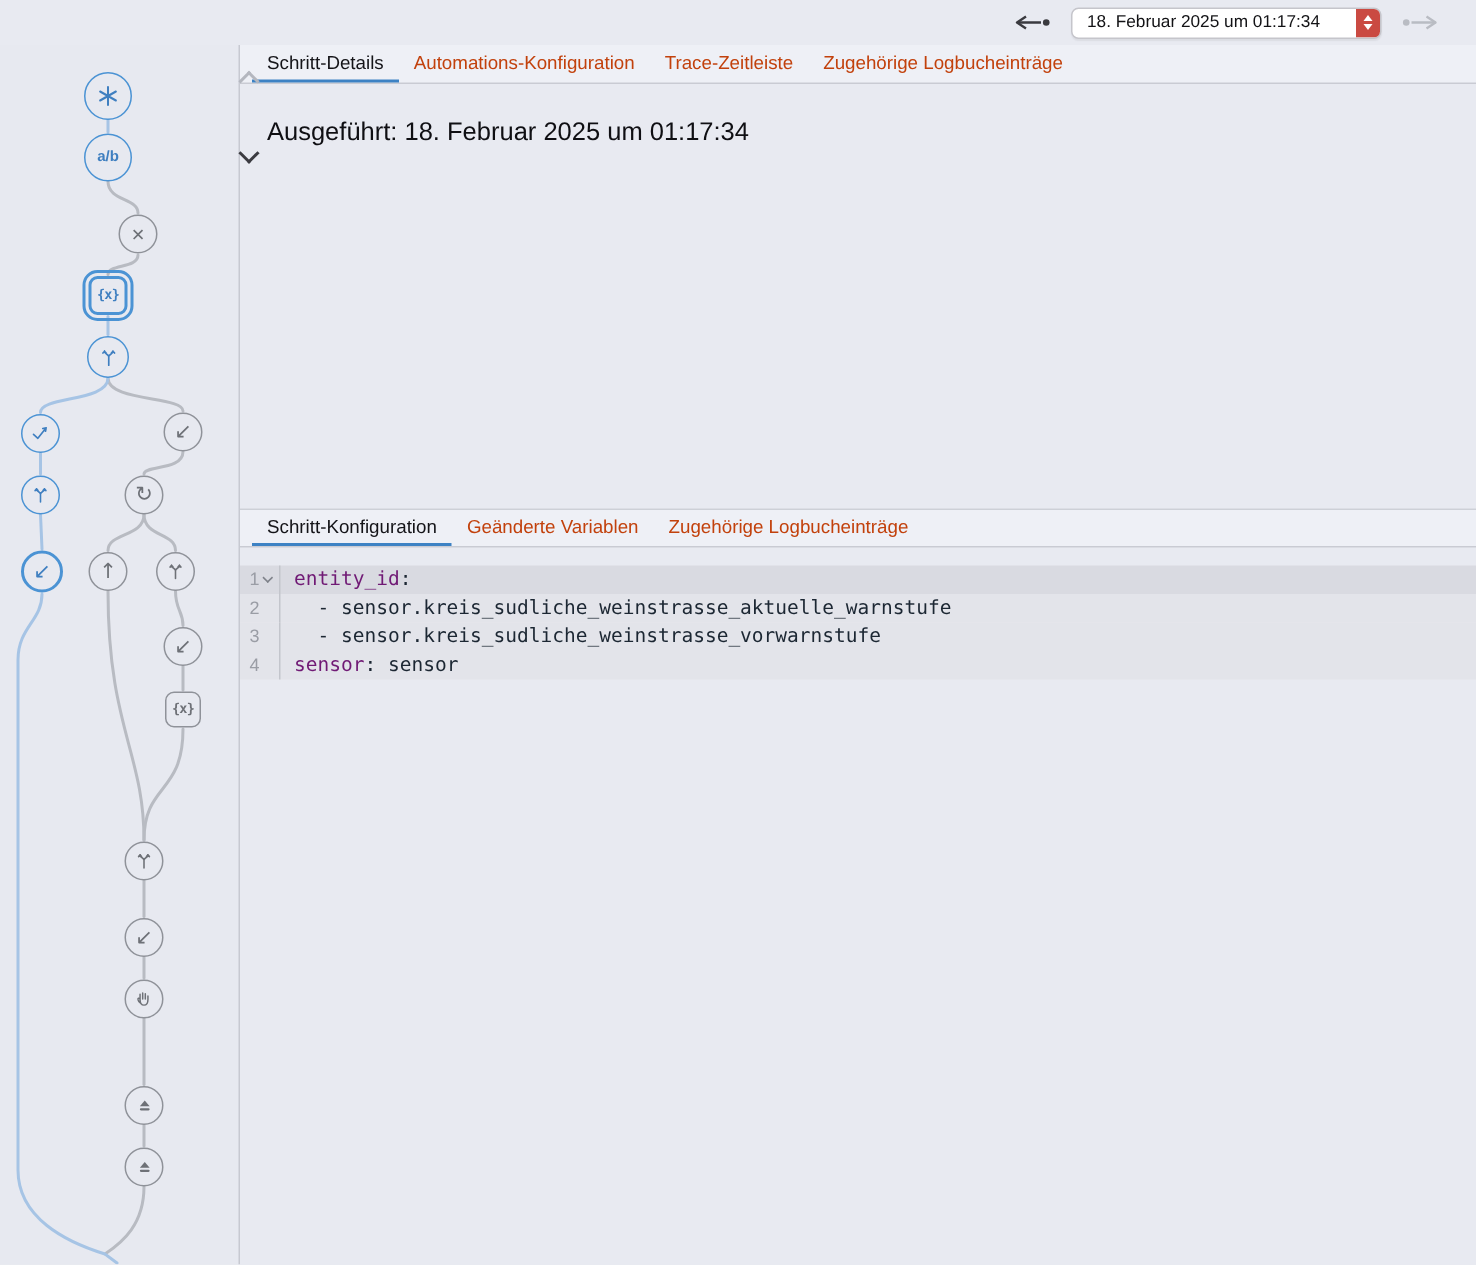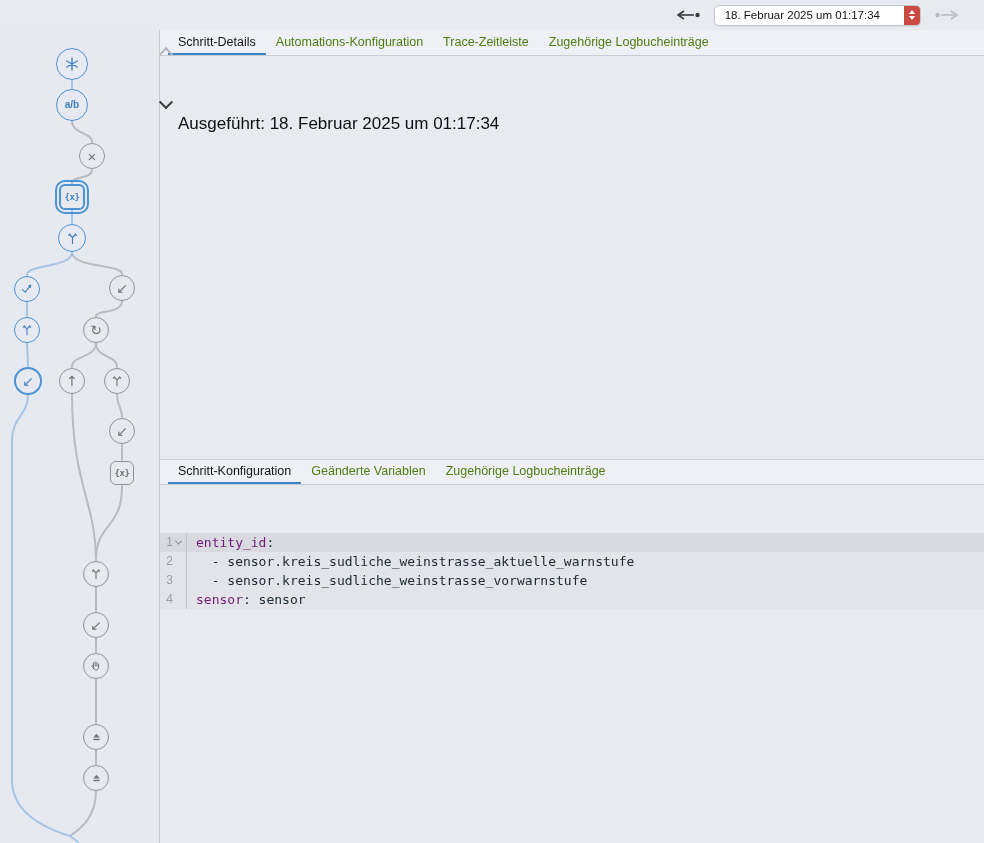--- a/index.html
+++ b/index.html
@@ -43,27 +43,27 @@
   .g-arrow { font-size:14px; line-height:1; font-family:"DejaVu Sans", sans-serif; }
   .g-x { font-size:15px; line-height:1; }
   .g-vars { font-size:9px; line-height:1; font-family:"DejaVu Sans Mono", monospace; letter-spacing:-0.5px; font-weight:bold; }
   .g-ab { font-size:10px; line-height:1; font-weight:bold; }
   .chev { position:absolute; width:16px; height:16px; display:flex; align-items:center; justify-content:center; cursor:pointer; }
   .chev::before { content:""; width:8px; height:8px; border-left:2px solid; border-bottom:2px solid; }
   .chev.up::before { transform:rotate(135deg) translate(-2px,2px); color:#b4b7bf; }
   .chev.down::before { transform:rotate(-45deg) translate(2px,-2px); color:#3b3b41; }
 
   
-  .right { flex:1; min-width:0; display:flex; flex-direction:column;gap:36px; }
+  .right { flex:1; min-width:0; display:flex; flex-direction:column; }
   .tabbar {
     height:26px; flex:none; display:flex; align-items:stretch; padding-left:8px;
     background:#eef0f6; border-bottom:1px solid #c9cbd3;
   }
-  .tabbar.second { border-top:1px solid #cdd0d7;margin-top:48px; }
-  .tab { display:flex; align-items:center; padding:0 10px; font-size:12.5px; color:#4d7c0f; border-bottom:2px solid transparent; cursor:pointer; white-space:nowrap; }
+  .tabbar.second { border-top:1px solid #cdd0d7; }
+  .tab { display:flex; align-items:center; padding:0 10px; font-size:12.5px; color:#c2410c; border-bottom:2px solid transparent; cursor:pointer; white-space:nowrap; }
   .tab.active { color:#141418; border-bottom-color:#3d82c4; }
   .details { height:283px; flex:none; padding:22px 0 0 18px; font-size:17px; color:#0f0f13; }
 
   
   .code-area { flex:1; padding-top:12px; font-family:"DejaVu Sans Mono", monospace; font-size:13px; color:#1c2733; cursor:text; }
   .code-row { display:flex; height:19px; line-height:19px; background:#e3e4ea; }
   .code-row.active { background:#d9dae1; }
   .gutter {
     width:27px; flex:none; display:flex; align-items:center; justify-content:flex-end;
     gap:1px; padding-right:3px; color:#9a9da5; font-size:12px; border-right:1px solid #c3c5cc;

